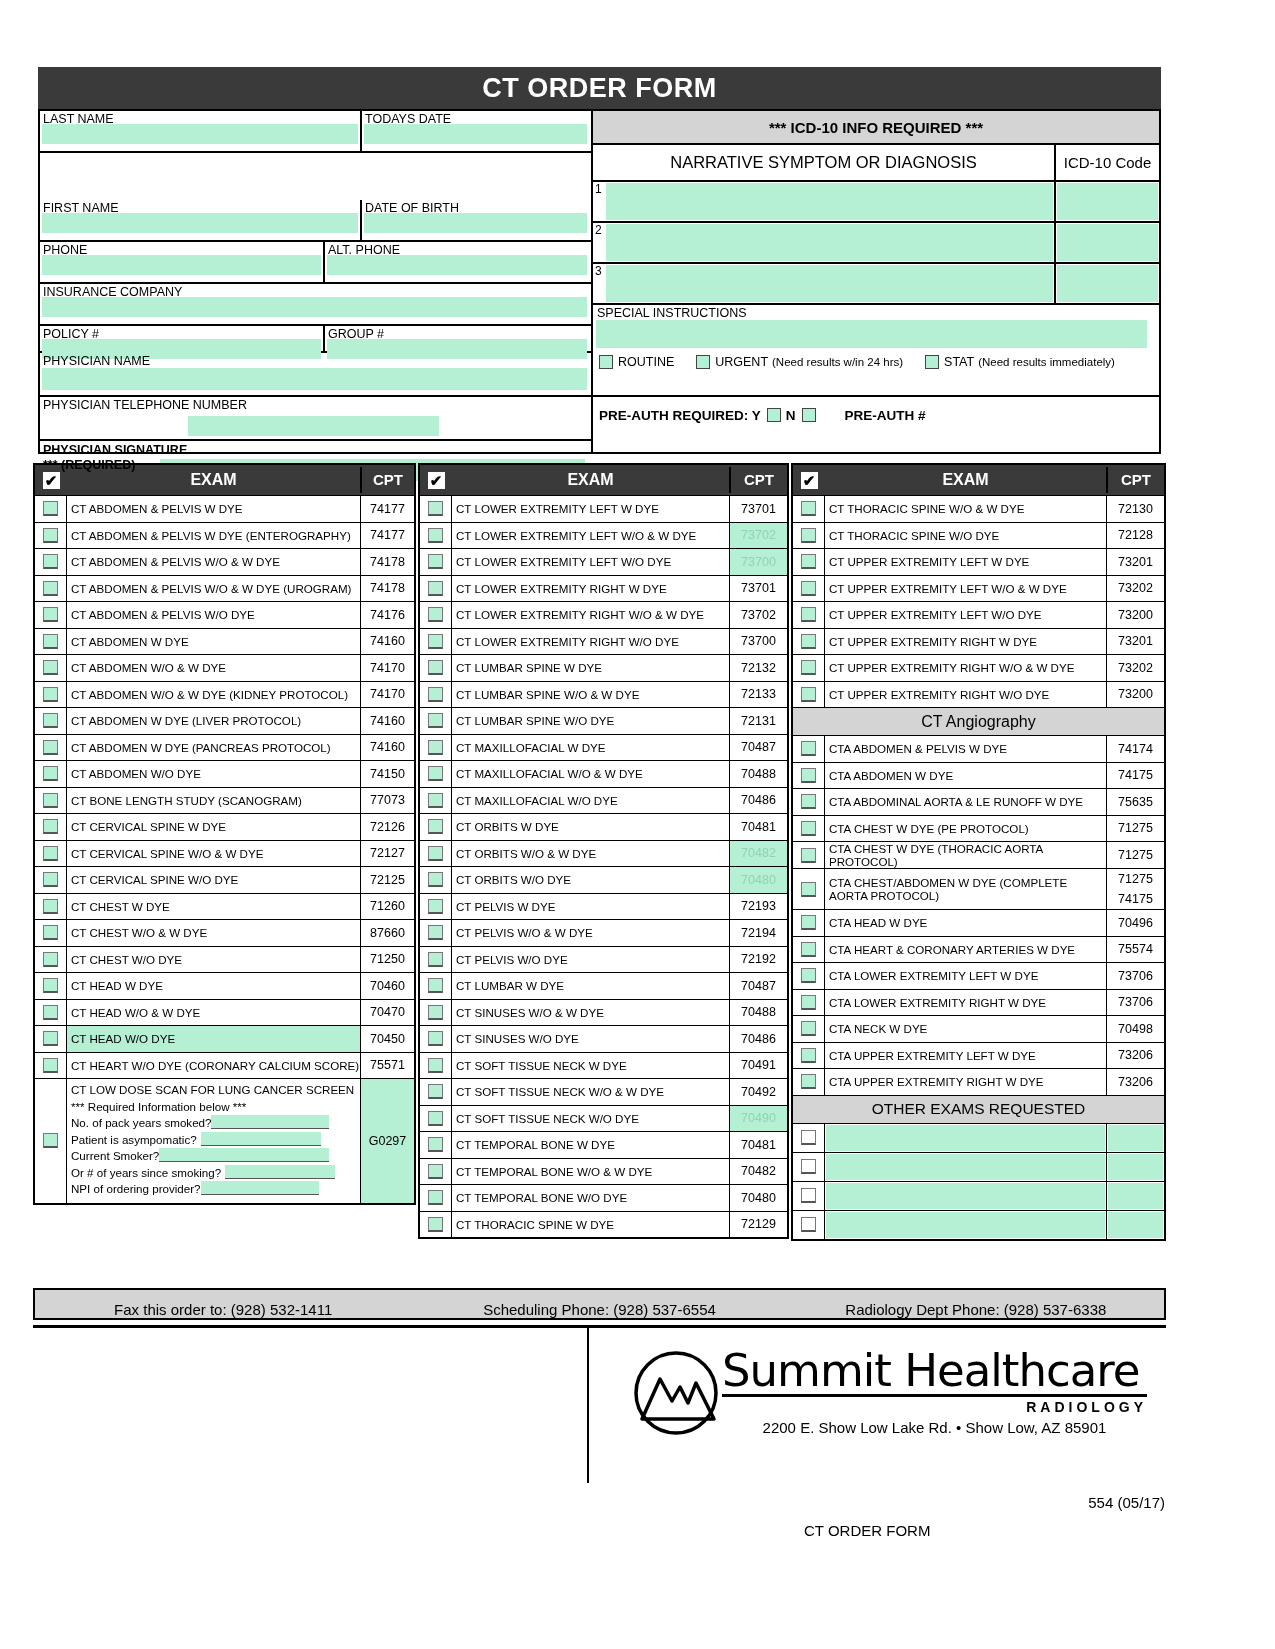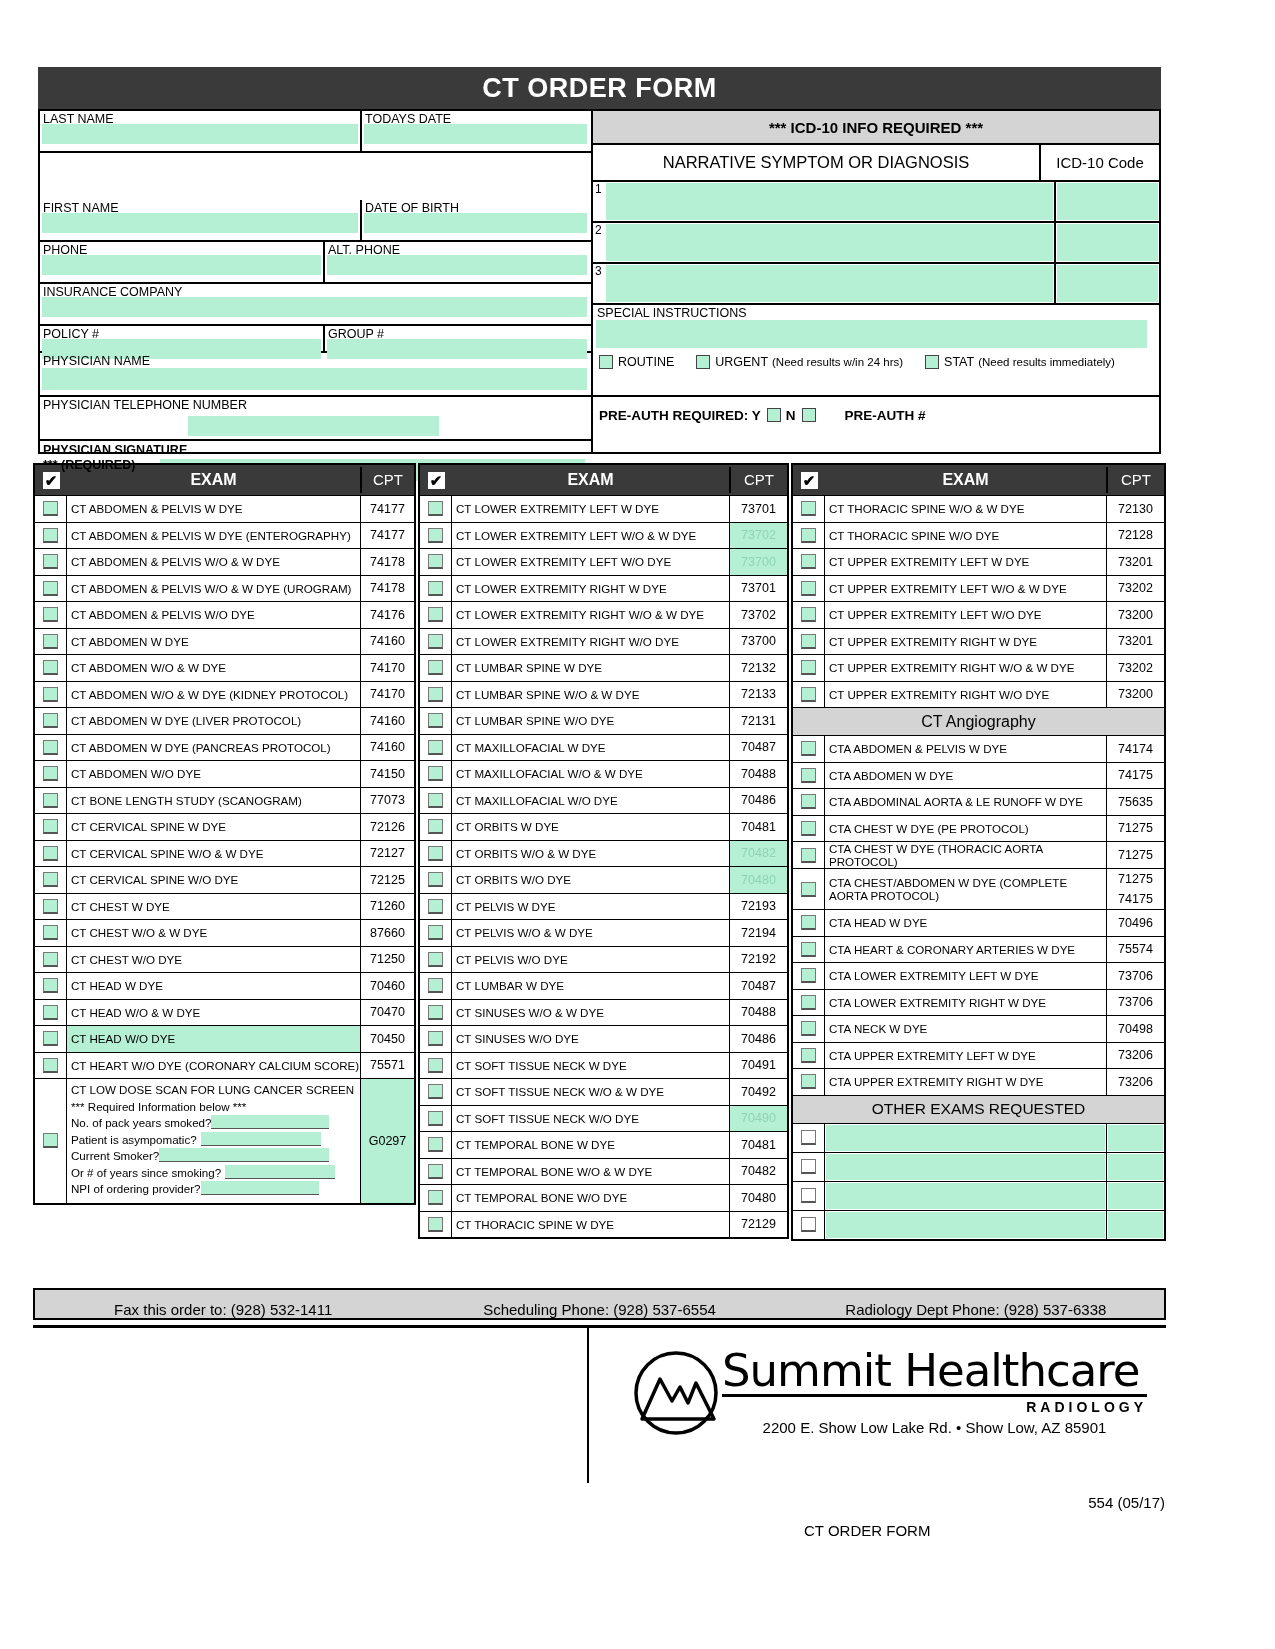--- a/index.html
+++ b/index.html
@@ -36,21 +36,21 @@
   .dcell + .dcell{border-left:2px solid #000;}
   .dlab{position:absolute;left:3px;top:1px;font-size:12.5px;z-index:2;white-space:nowrap;}
   .dinput{position:absolute;left:2px;right:2px;top:13px;height:20px;background:#b5f0d4;}
 
   
   .icd-title{height:34px;background:#d4d4d4;border-bottom:2px solid #000;
     display:flex;align-items:center;justify-content:center;
     font-size:15px;font-weight:bold;box-sizing:border-box;}
   .icd-hdr{height:37px;border-bottom:2px solid #000;box-sizing:border-box;display:flex;}
   .icd-hdr .a{flex:1;display:flex;align-items:center;justify-content:center;font-size:16.5px;}
-  .icd-hdr .b{width:120px;border-left:2px solid #000;display:flex;align-items:center;justify-content:center;font-size:15px;box-sizing:border-box;}
+  .icd-hdr .b{width:105px;border-left:2px solid #000;display:flex;align-items:center;justify-content:center;font-size:15px;box-sizing:border-box;}
   .icd-row{height:41px;border-bottom:2px solid #000;box-sizing:border-box;display:flex;}
   .icd-row .num{width:12px;font-size:12px;padding-left:2px;box-sizing:border-box;}
   .icd-row .a{flex:1;padding:1px;box-sizing:border-box;}
   .icd-row .a > div{width:100%;height:100%;background:#b5f0d4;}
   .icd-row .b{width:105px;border-left:2px solid #000;padding:1px;box-sizing:border-box;}
   .icd-row .b > div{width:100%;height:100%;background:#b5f0d4;}
 
   .spec{height:92px;border-bottom:2px solid #000;box-sizing:border-box;position:relative;}
   .spec-lab{position:absolute;left:4px;top:1px;font-size:12.5px;}
   .spec-fill{position:absolute;left:3px;right:12px;top:15px;height:28px;background:#b5f0d4;}
@@ -62,21 +62,21 @@
   
   .examwrap{position:absolute;top:463px;left:33px;width:1133px;}
   .col{position:absolute;top:0;border:2px solid #000;box-sizing:border-box;background:#fff;}
   .col1{left:0;width:383px;}
   .col2{left:385px;width:371px;}
   .col3{left:758px;width:375px;}
 
   .thead{display:flex;height:30px;background:#3a3a3a;color:#fff;align-items:center;}
   .thead .ck{width:32px;display:flex;align-items:center;justify-content:center;}
   .thead .ex{flex:1;text-align:center;font-size:16px;font-weight:bold;}
-  .thead .cp{width:54px;text-align:center;font-size:15px;font-weight:normal;border-left:2px solid #000;box-sizing:border-box;line-height:26px;}
+  .thead .cp{width:54px;text-align:center;font-size:15px;font-weight:bold;border-left:2px solid #000;box-sizing:border-box;line-height:26px;}
   .col2 .thead .cp{width:58px;}
   .col3 .thead .cp{width:58px;}
   .hdr-check{width:17px;height:17px;border:2px solid #fff;background:#fff;color:#000;font-size:15px;line-height:14px;text-align:center;box-sizing:border-box;font-weight:bold;}
 
   .erow{display:flex;border-top:1.5px solid #000;min-height:25.5px;align-items:stretch;}
   .erow .ck{width:32px;border-right:1.5px solid #000;display:flex;align-items:center;justify-content:center;box-sizing:border-box;flex-shrink:0;}
   .erow .ex{flex:1;font-size:11.6px;display:flex;align-items:center;padding-left:4px;box-sizing:border-box;line-height:13px;}
   .erow .cp{width:54px;border-left:1.5px solid #000;font-size:12.5px;display:flex;align-items:center;justify-content:center;box-sizing:border-box;flex-shrink:0;}
   .col2 .erow .cp{width:58px;}
   .col3 .erow .cp{width:58px;}

